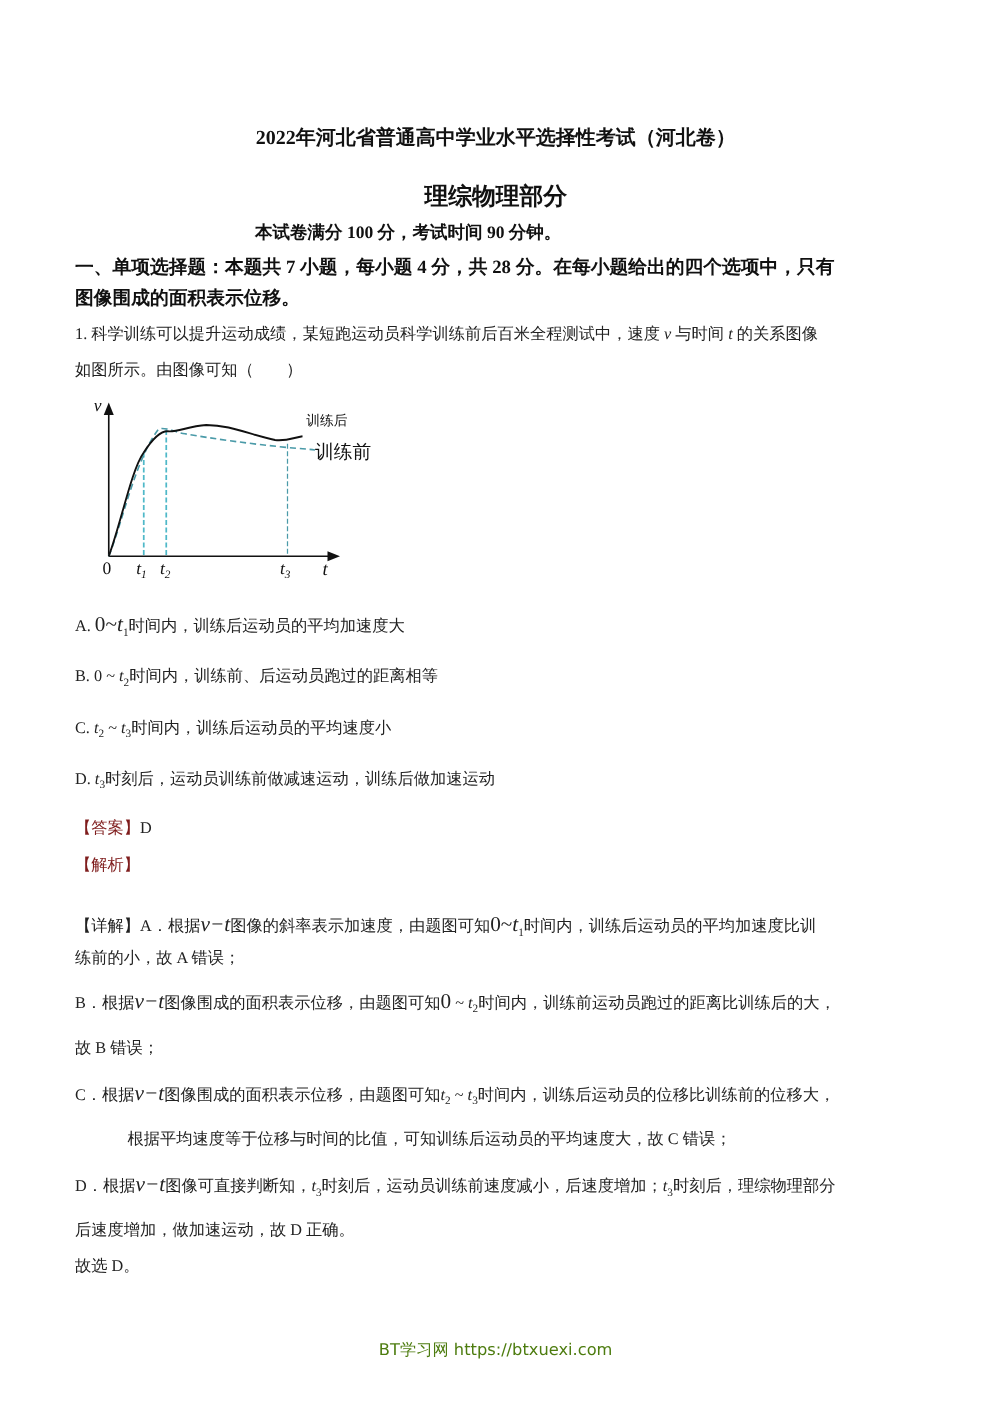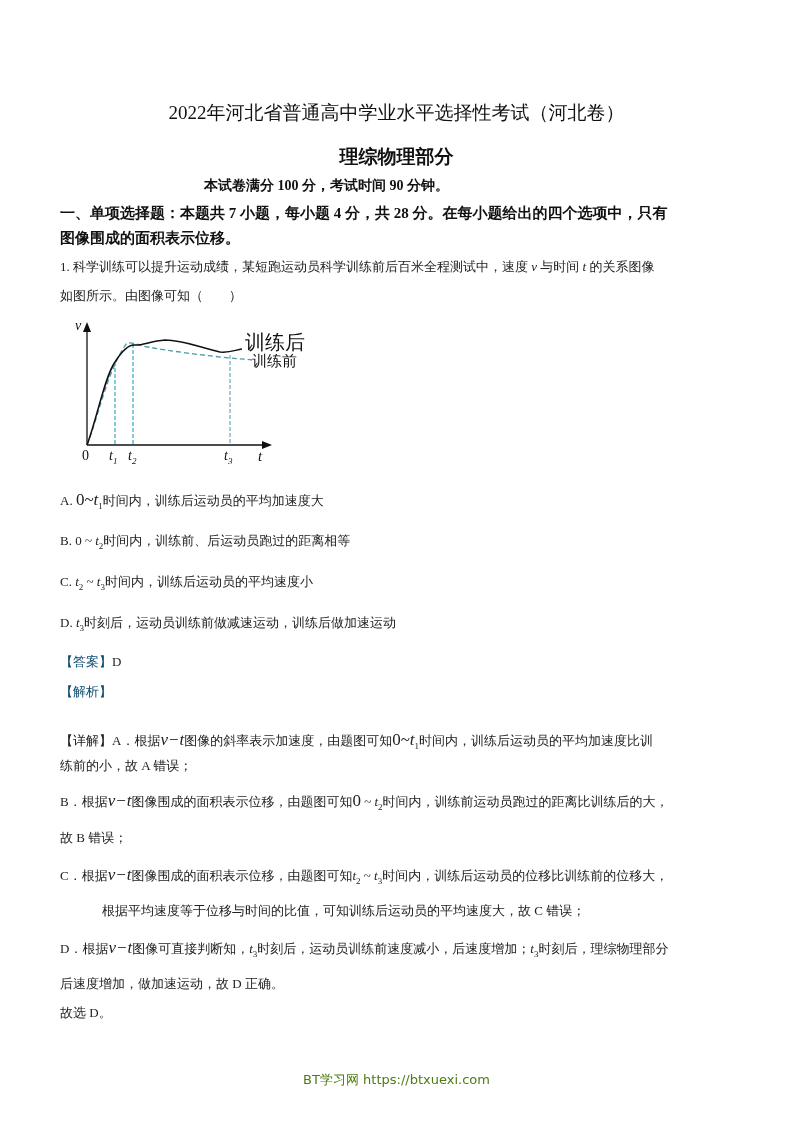--- a/index.html
+++ b/index.html
@@ -1,27 +1,27 @@
 <!DOCTYPE html>
 <html><head>
 <meta charset="utf-8">
 <style>
   html, body { margin: 0; padding: 0; background: #ffffff; }
   body { width: 793px; height: 1122px; position: relative; overflow: hidden;
          font-family: "Liberation Serif", "DejaVu Serif", serif; color: #111; }
   .abs { position: absolute; white-space: nowrap; }
-  .title { top: 100px; left: 0; width: 793px; text-align: center; font-size: 19px; font-weight: normal; }
+  .title { top: 100px; left: 0; width: 793px; text-align: center; font-size: 16px; font-weight: bold; }
   .subtitle { top: 144px; left: 0; width: 793px; text-align: center; font-size: 19px; font-weight: bold; }
   .meta { top: 177px; left: 0; width: 653px; text-align: center; font-size: 14px; font-weight: bold; }
   .section { left: 60px; font-size: 15px; font-weight: bold; }
   .body { left: 60px; font-size: 13px; color: #222; }
   .it { font-style: italic; }
   .mathbig { font-size: 17px; }
   sub { font-size: 9px; }
-  .bracket-label { color: #0c4a6e; font-family: Liberation Serif, serif; }
+  .bracket-label { color: #7f1d1d; font-family: Liberation Serif, serif; }
   .footer { top: 1071px; left: 0; width: 793px; text-align: center;
             font-family: "DejaVu Sans", sans-serif; font-size: 13px; color: #4d7c0f; }
   .graph { position: absolute; left: 70px; top: 318px; width: 240px; height: 155px; }
 </style>
 </head>
 <body>
 
 <div class="abs title">2022年河北省普通高中学业水平选择性考试（河北卷）</div>
 <div class="abs subtitle">理综物理部分</div>
 <div class="abs meta">本试卷满分 100 分，考试时间 90 分钟。</div>
@@ -48,21 +48,21 @@
     <polygon points="202,127 192,123 192,131" fill="#111"></polygon>
 
     <line x1="45" y1="44" x2="45" y2="127" stroke="#4fb8c8" stroke-width="1.4" stroke-dasharray="4,2"></line>
     <line x1="63" y1="26" x2="63" y2="127" stroke="#4fb8c8" stroke-width="1.4" stroke-dasharray="4,2"></line>
     <line x1="160" y1="37" x2="160" y2="127" stroke="#4a9aa8" stroke-width="1" stroke-dasharray="4,2"></line>
 
     <path d="M17,127 C28,100 38,50 57,25 C65,24 70,28 78,29 C100,33 130,37 160,40 C170,41 175,41 182,42" fill="none" stroke="#4a9aa8" stroke-width="1.3" stroke-dasharray="5,3"></path>
 
     <path d="M17,127 C27,100 35,58 45,44 C52,33 58,27 64,27 C72,28 80,23 95,22 C115,22 130,30 150,34 C160,35 165,32 172,31" fill="none" stroke="#111" stroke-width="1.5"></path>
   </svg>
-  <div class="abs" style="left:175px; top:11px; font-family:Liberation Mono, monospace; font-size:20px;">训练后</div>
+  <div class="abs" style="left:175px; top:11px; font-family:Liberation Mono, monospace; font-size:11px;">训练后</div>
   <div class="abs" style="left:182px; top:34px; font-family:'DejaVu Sans', sans-serif; font-size:15px;">训练前</div>
   <div class="abs it" style="left:5px; top:0px; font-size:14px;">v</div>
   <div class="abs" style="left:12px; top:130px; font-size:14px;">0</div>
   <div class="abs it" style="left:39px; top:130px; font-size:14px;"><span>t</span><sub>1</sub></div>
   <div class="abs it" style="left:58px; top:130px; font-size:14px;"><span>t</span><sub>2</sub></div>
   <div class="abs it" style="left:154px; top:130px; font-size:14px;"><span>t</span><sub>3</sub></div>
   <div class="abs it" style="left:188px; top:130px; font-size:15px;">t</div>
 </div>
 
 <div class="abs body" style="top:490px;">

